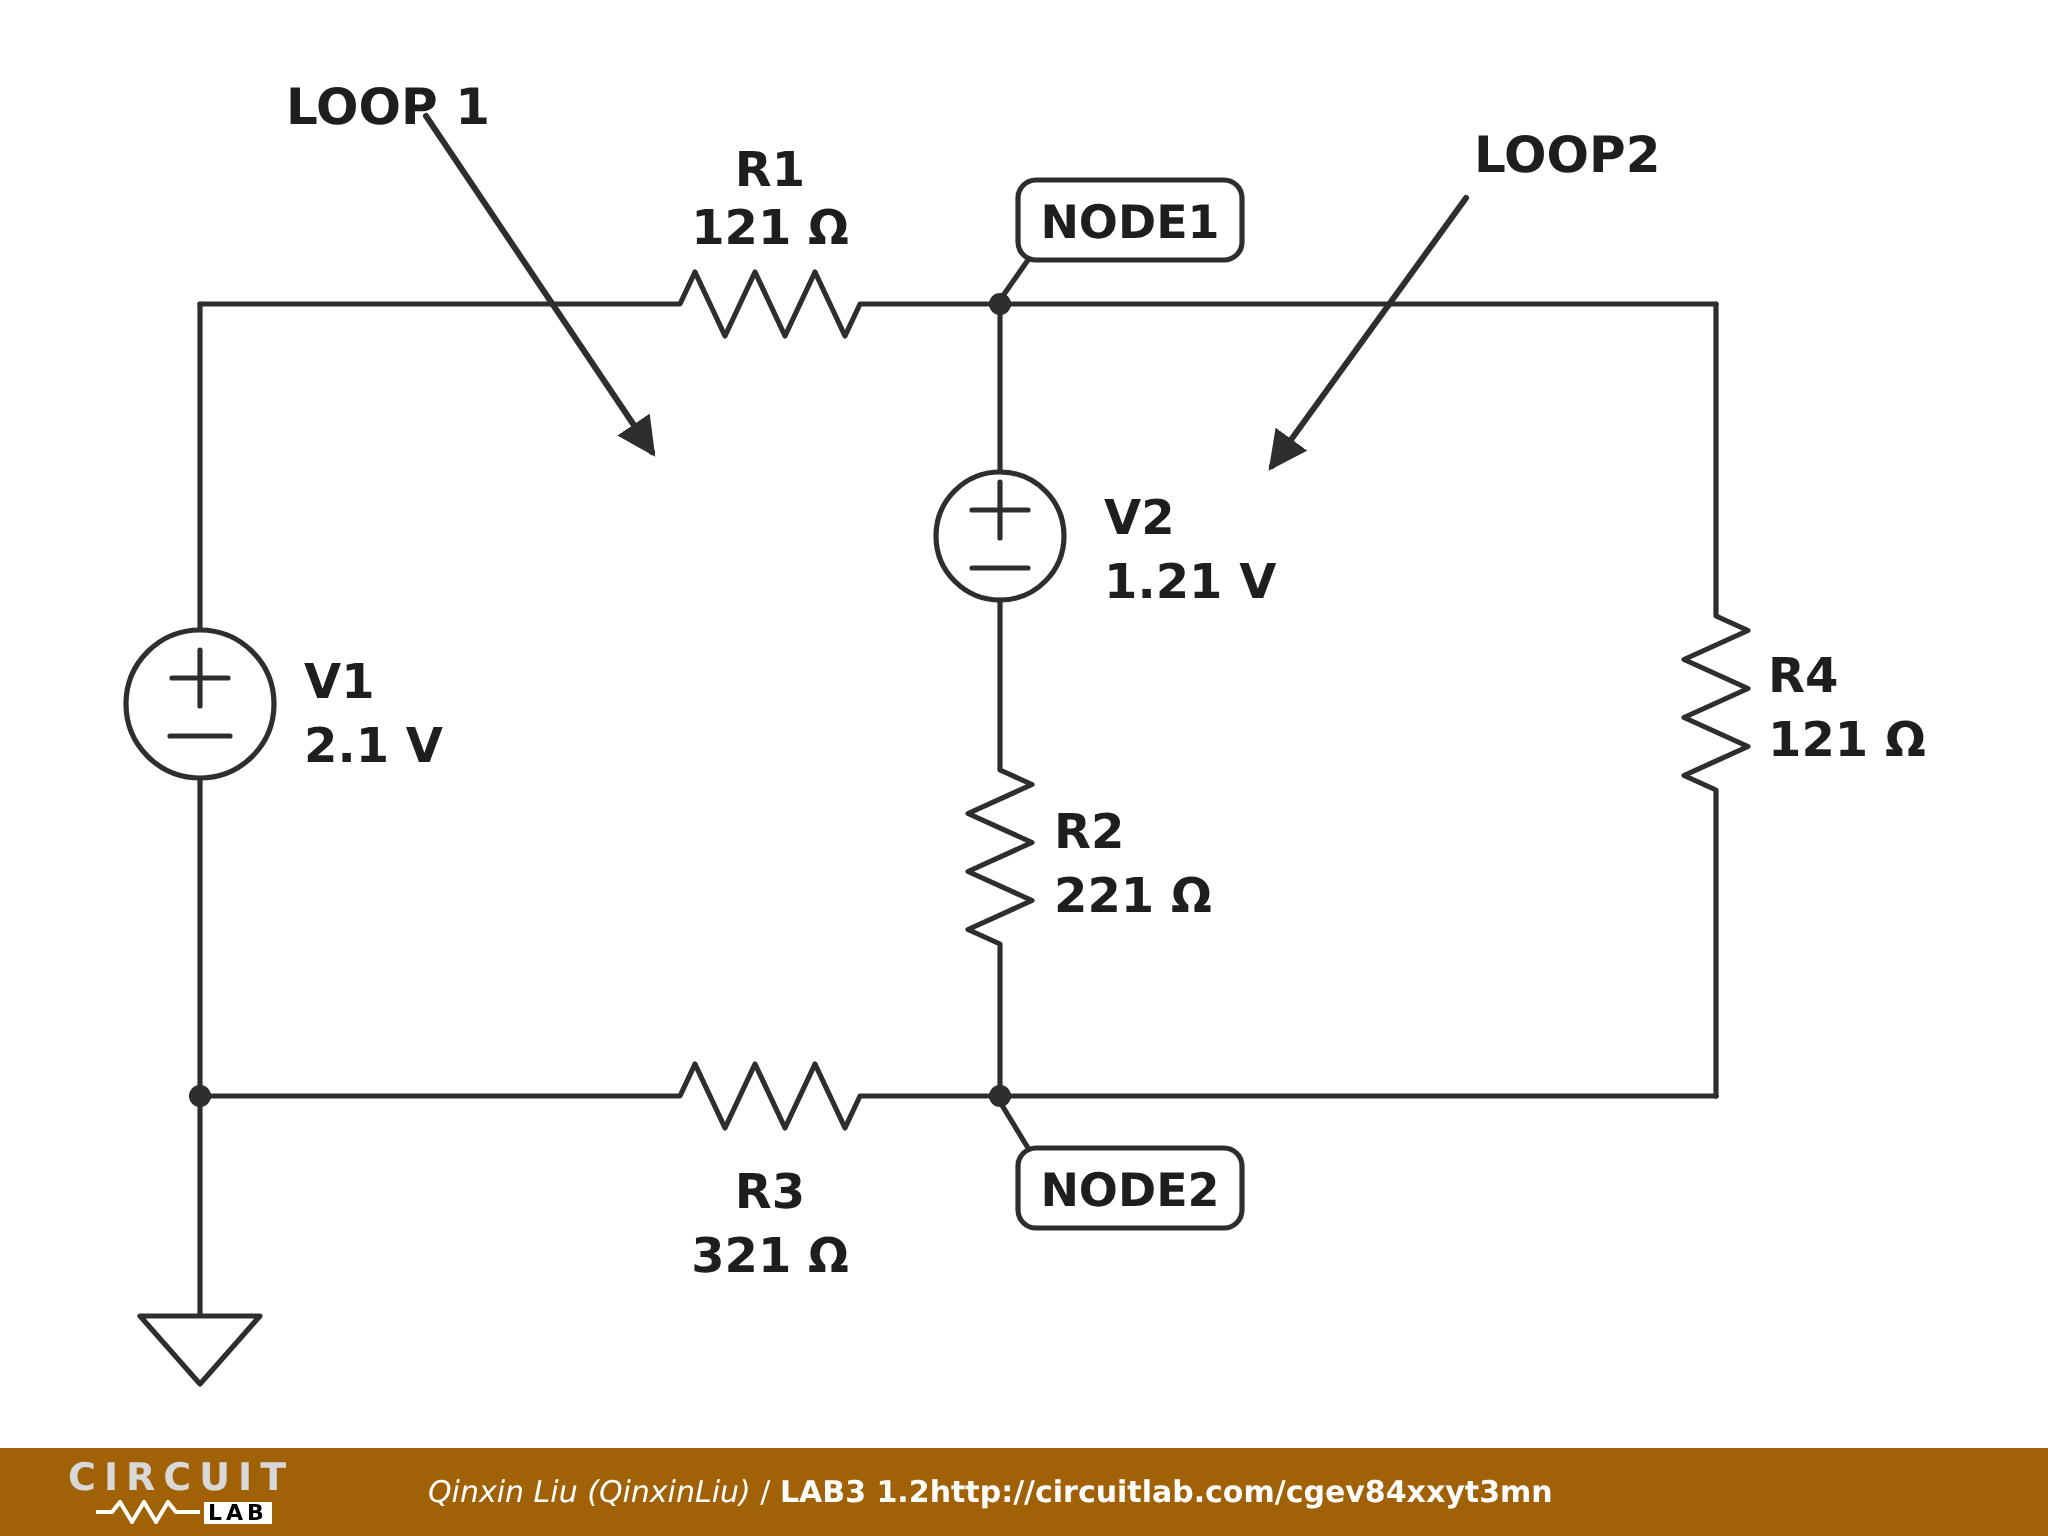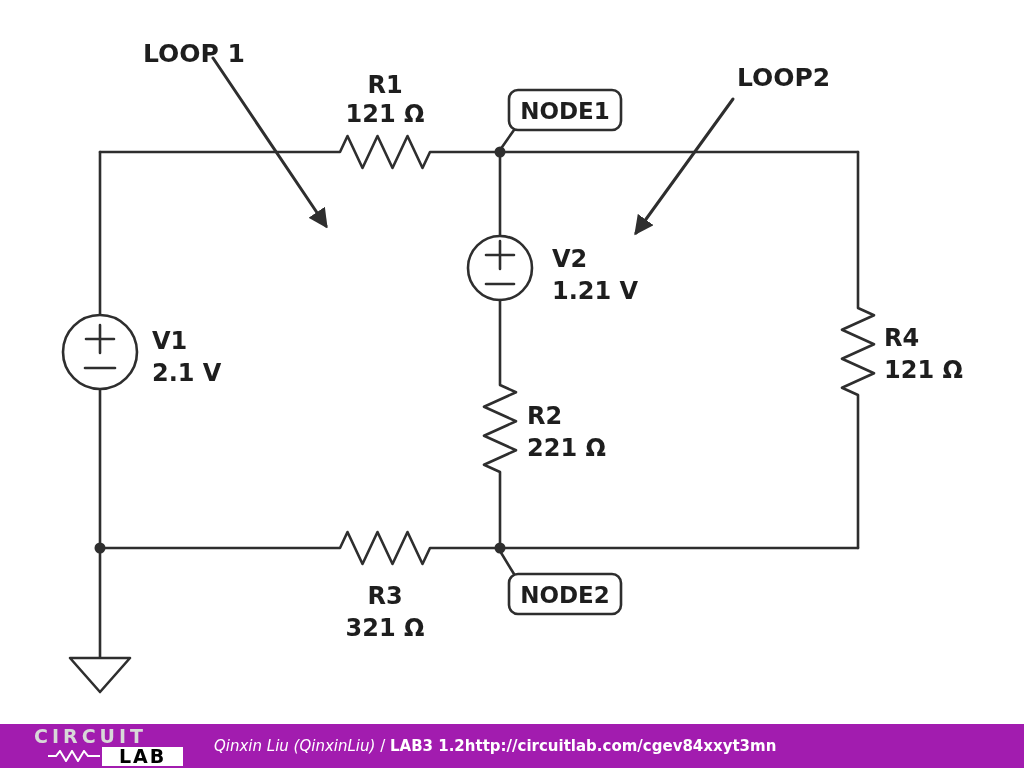--- a/index.html
+++ b/index.html
@@ -1,27 +1,27 @@
 <!DOCTYPE html>
 <html><head>
 <meta charset="utf-8">
 <style>
   html,body{margin:0;padding:0;background:#ffffff;width:1024px;height:768px;overflow:hidden;}
   body{font-family:"DejaVu Sans","Liberation Sans",sans-serif;}
   .stage{position:relative;width:1024px;height:768px;background:#ffffff;}
   svg text{fill:#1e1e1e;font-family:"DejaVu Sans","Liberation Sans",sans-serif;font-weight:bold;}
   .footer{
     position:absolute;left:0;top:724px;width:1024px;height:44px;
-    background:#a21caf;color:#ffffff;display:flex;align-items:center;
+    background:#a16207;color:#ffffff;display:flex;align-items:center;
   }
   .logo{margin-left:34px;width:150px;display:flex;flex-direction:column;line-height:1;}
   .logo-top{color:#d8d8d8;font-size:19px;font-weight:bold;letter-spacing:4px;}
   .logo-bottom{display:flex;align-items:center;margin-top:1px;}
   .logo-zigzag{margin-left:14px;margin-right:2px;}
-  .logo-lab{background:#ffffff;color:#000000;font-weight:bold;font-size:19px;padding:0 17px;letter-spacing:2px;}
+  .logo-lab{background:#ffffff;color:#000000;font-weight:bold;font-size:11px;padding:0 2px;letter-spacing:2px;}
   .footer-text{margin-left:30px;display:flex;justify-content:center;}
   .f-line1{font-size:15px;line-height:1.35;}
   .f-line1 .author{font-style:italic;font-weight:normal;}
   .f-line1 .ftitle{font-weight:bold;}
   .f-line2{font-size:15px;font-weight:bold;line-height:1.35;text-align:center;}
 </style>
 </head>
 <body>
 
 <div class="stage">

